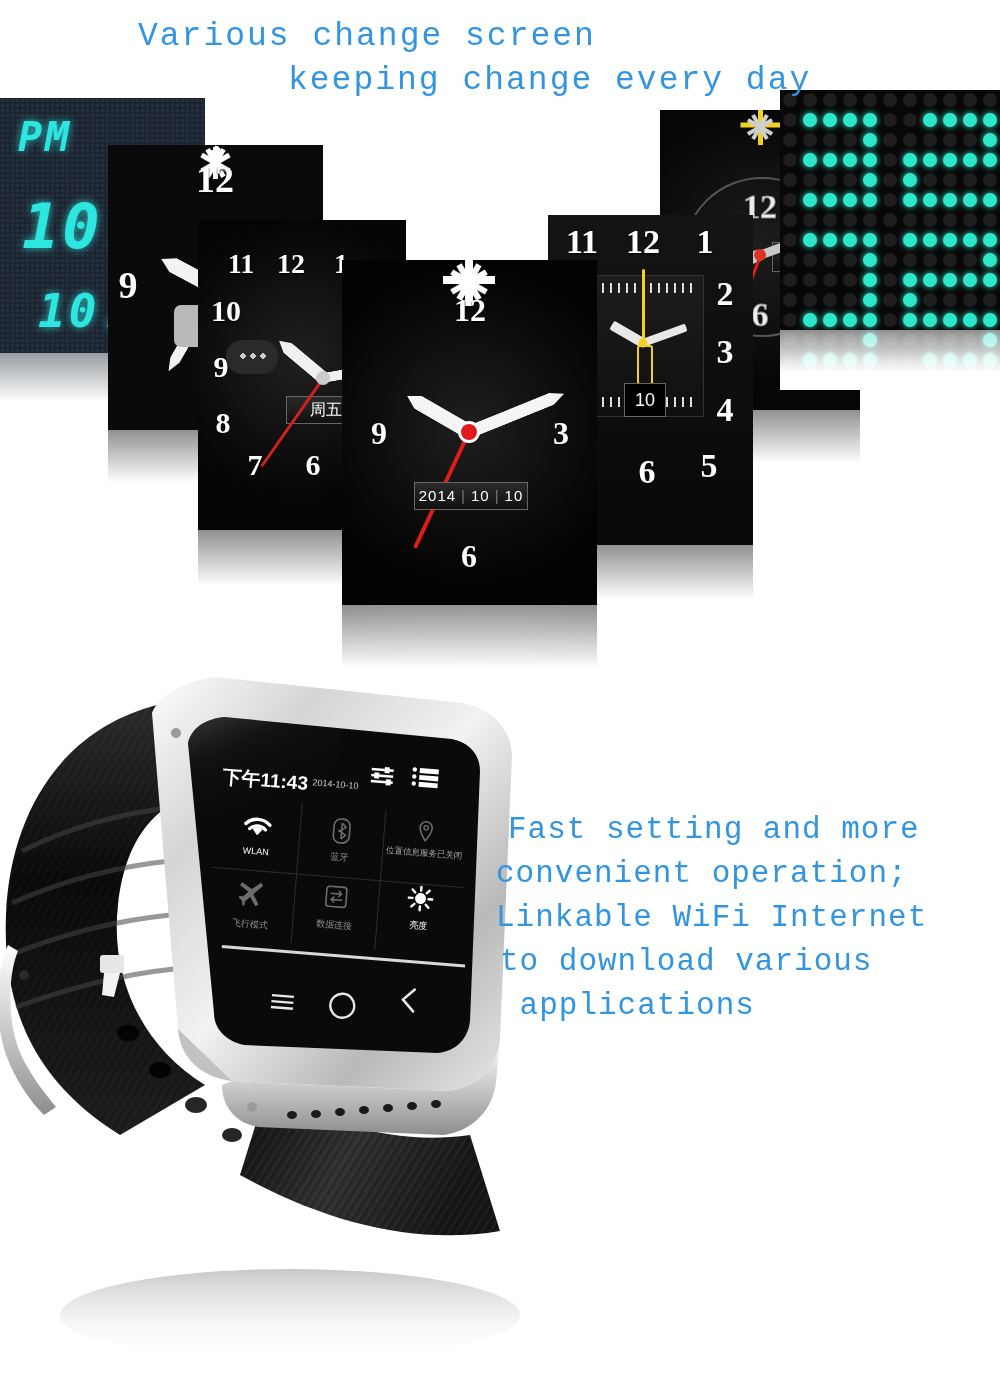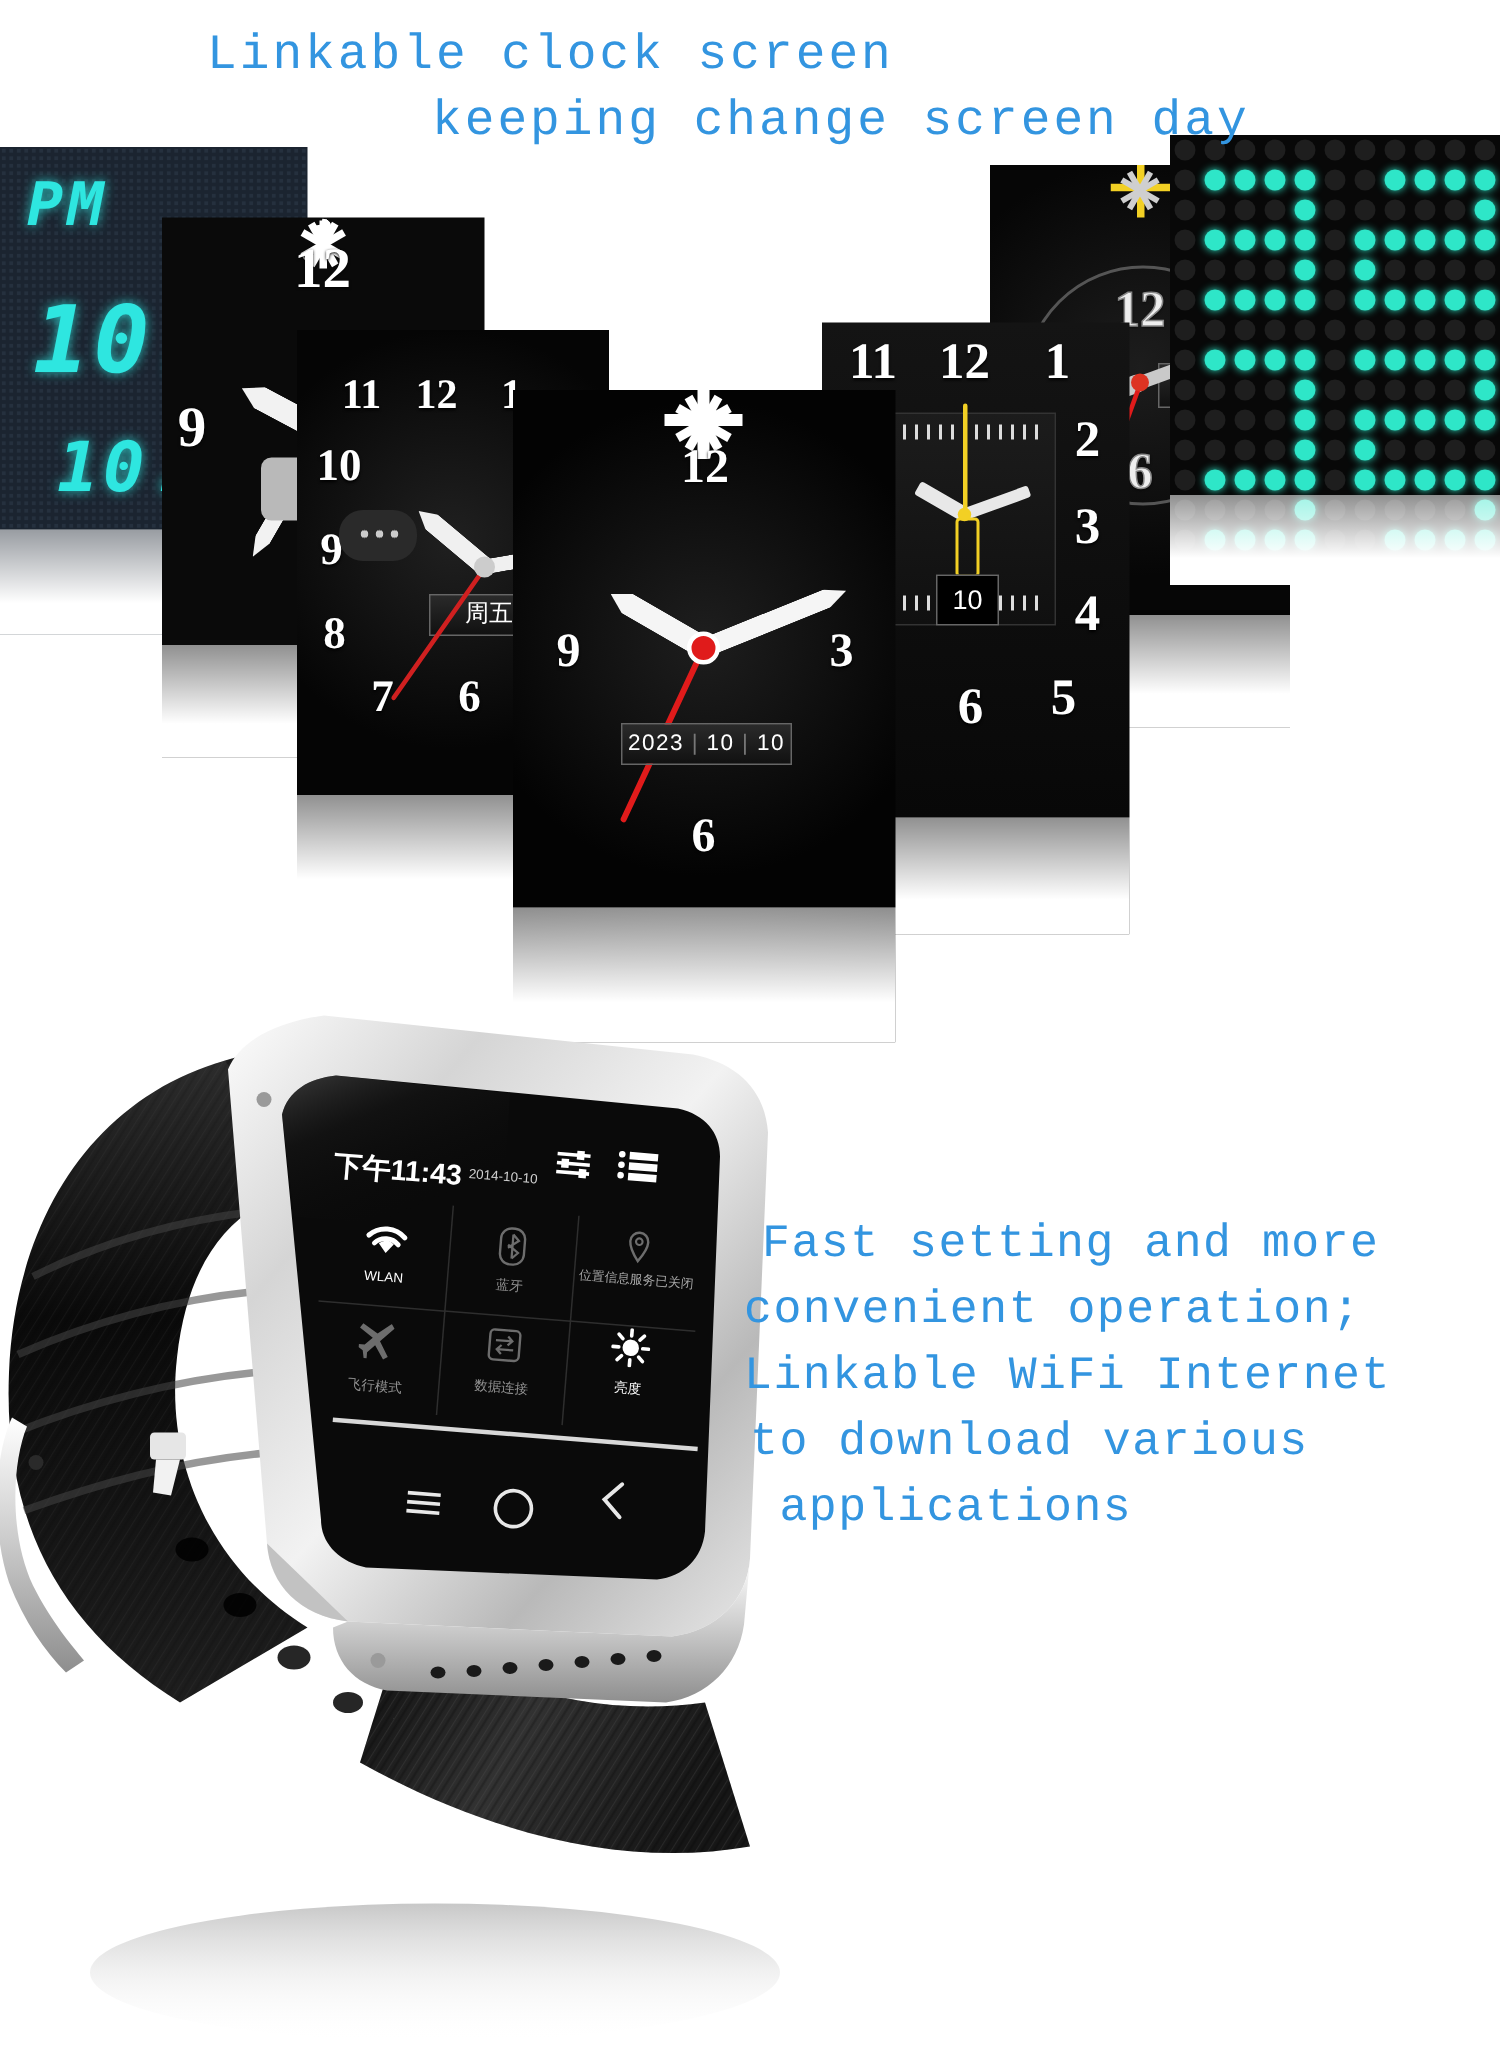--- a/index.html
+++ b/index.html
@@ -50,22 +50,22 @@
   .cp-line{color:#3395e0;font-size:31px;letter-spacing:1px;white-space:pre;
            line-height:44px;font-family:"Liberation Mono",monospace;}
 
   
   .scr-txt{position:absolute;color:#fff;font-family:"Liberation Sans",sans-serif;}
 </style>
 </head>
 <body>
 
 <div class="headline">
-  <div class="hl-line hl1">Linkable clock screen</div>
-  <div class="hl-line hl2">keeping change screen day</div>
+  <div class="hl-line hl1">Various change screen</div>
+  <div class="hl-line hl2">keeping change every day</div>
 </div>
 
 <div class="gallery">
 
   <div class="face f-lcd" style="left:0px;top:8px;width:205px;height:255px;">
     <div class="lcd-t" style="left:18px;top:16px;font-size:40px;">PM</div>
     <div class="lcd-t" style="left:22px;top:92px;font-size:62px;">10:</div>
     <div class="lcd-t" style="left:38px;top:186px;font-size:46px;">10.</div>
   </div>
   <div class="refl-wrap" style="left:0px;top:263px;width:205px;height:70px;">
@@ -459,21 +459,21 @@
       <div class="num" style="left:110px;top:278px;width:34px;font-size:32px;">6</div>
       <div class="num" style="left:20px;top:155px;width:34px;font-size:32px;">9</div>
       <div class="hand" style="width:15px;height:72px;margin-left:-7px;margin-top:-72px;left:127px;top:172px;background:#f5f5f5;transform:rotate(300deg);
                   clip-path:polygon(50% 0,100% 18%,100% 100%,0 100%,0 18%);"></div>
       <div class="hand" style="width:13px;height:102px;margin-left:-6px;margin-top:-102px;left:127px;top:172px;background:#f5f5f5;transform:rotate(68deg);
                   clip-path:polygon(50% 0,100% 14%,100% 100%,0 100%,0 14%);"></div>
       <div class="hand" style="width:4px;height:128px;margin-left:-2px;margin-top:-128px;left:127px;top:172px;background:#e01b1b;transform:rotate(205deg);"></div>
       <div class="hub" style="width:16px;height:16px;background:#e01b1b;border:3px solid #fff;left:127px;top:172px;"></div>
       <div class="datewin" style="left:72px;top:222px;width:112px;height:26px;line-height:26px;font-size:15px;letter-spacing:1px;
                   display:flex;align-items:center;justify-content:center;gap:5px;">
-        <span>2023</span>
+        <span>2014</span>
         <span style="color:#777;">|</span>
         <span>10</span>
         <span style="color:#777;">|</span>
         <span>10</span>
       </div>
     </div>
   </div>
   <div class="refl-wrap" style="left:342px;top:515px;width:255px;height:90px;">
     <div style="position:absolute;left:0;top:-255px;width:255px;height:345px;transform:scaleY(-1);transform-origin:center;
                 background:radial-gradient(circle at 50% 48%,#1e1e1e,#030303 72%);">

